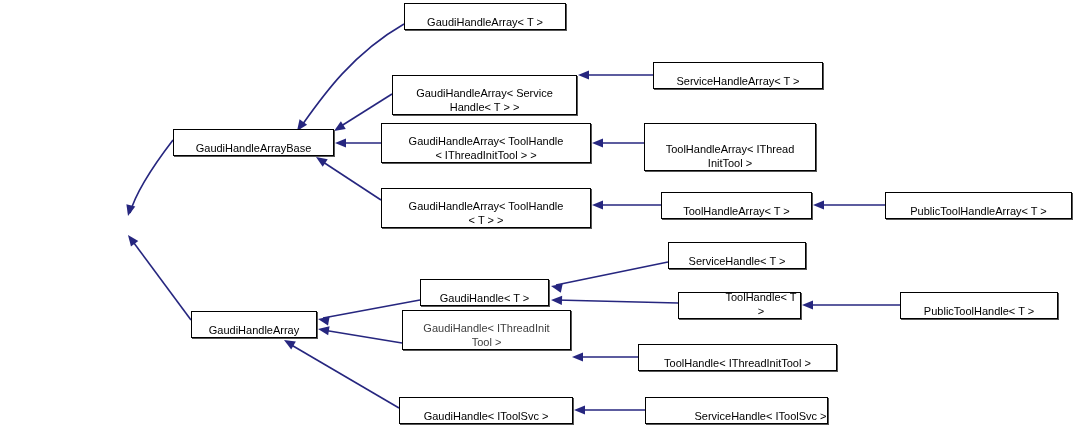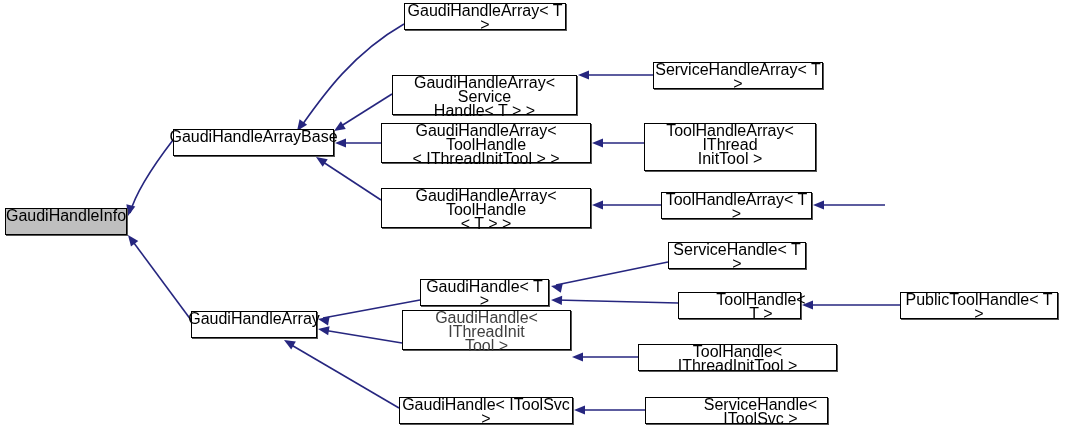--- a/index.html
+++ b/index.html
@@ -22,24 +22,24 @@
     width: 1077px;
     height: 429px;
     pointer-events: none;
   }
   .node {
     position: absolute;
     box-sizing: border-box;
     border: 1px solid #000000;
     background: #ffffff;
     color: #000000;
-    font-size: 16px;
+    font-size: 11px;
     line-height: 14px;
     display: flex;
-    align-items: flex-start;
+    align-items: flex-end;
     justify-content: center;
     text-align: center;
     white-space: pre-line;
     letter-spacing: 0px;
     z-index: 2;
     box-shadow: 1px 1px 0 0 #555555;
   }
   .node.root {
     background: #bfbfbf;
   }
@@ -79,34 +79,34 @@
       <polygon points="551,286 562.7160173858335,283.7875496356198 560.8032298303101,292.78650756237084" fill="#26267f"></polygon>
       <path d="M 678,303 L 556,300" fill="none" stroke="#26267f" stroke-width="1.6"></path>
       <polygon points="551,300 562.1538367820416,295.7866966594397 561.8327614123785,304.98109226801535" fill="#26267f"></polygon>
       <path d="M 900,305 L 807,305" fill="none" stroke="#26267f" stroke-width="1.6"></path>
       <polygon points="802,305 813,300.4 813,309.6" fill="#26267f"></polygon>
       <path d="M 638,357 L 577,357" fill="none" stroke="#26267f" stroke-width="1.6"></path>
       <polygon points="572,357 583,352.4 583,361.6" fill="#26267f"></polygon>
       <path d="M 645,410 L 579,410" fill="none" stroke="#26267f" stroke-width="1.6"></path>
       <polygon points="574,410 585,405.4 585,414.6" fill="#26267f"></polygon>
     </svg>
-<div class="node root" title="GaudiHandleInfo" style="left: 5px; top: 208px; width: 122px; height: 27px; border-color: rgb(0, 0, 0); color: rgb(0, 0, 0); background: rgb(191, 191, 191);"><span>GaudiHandleInfo</span></div>
     <div class="node" title="GaudiHandleArrayBase" style="left: 173px; top: 129px; width: 161px; height: 27px; border-color: rgb(0, 0, 0); color: rgb(0, 0, 0); background: rgb(255, 255, 255);"><span>GaudiHandleArrayBase</span></div>
     <div class="node" title="GaudiHandleBase" style="left: 191px; top: 311px; width: 126px; height: 27px; border-color: rgb(0, 0, 0); color: rgb(0, 0, 0); background: rgb(255, 255, 255);"><span>GaudiHandleArray</span></div>
     <div class="node" title="GaudiHandleArray&lt; T &gt;" style="left: 404px; top: 3px; width: 162px; height: 27px; border-color: rgb(0, 0, 0); color: rgb(0, 0, 0); background: rgb(255, 255, 255);"><span>GaudiHandleArray&lt; T &gt;</span></div>
     <div class="node" title="GaudiHandleArray&lt; Service Handle&lt; T &gt; &gt;" style="left: 392px; top: 55px; width: 185px; height: 40px; border-color: rgb(0, 0, 0); color: rgb(0, 0, 0); background: rgb(255, 255, 255); margin-top: 20px;"><span>GaudiHandleArray&lt; Service
 Handle&lt; T &gt; &gt;</span></div>
     <div class="node" title="GaudiHandleArray&lt; ToolHandle &lt; IThreadInitTool &gt; &gt;" style="left: 381px; top: 123px; width: 210px; height: 40px; border-color: rgb(0, 0, 0); color: rgb(0, 0, 0); background: rgb(255, 255, 255);"><span>GaudiHandleArray&lt; ToolHandle
 &lt; IThreadInitTool &gt; &gt;</span></div>
     <div class="node" title="GaudiHandleArray&lt; ToolHandle &lt; T &gt; &gt;" style="left: 381px; top: 188px; width: 210px; height: 40px; border-color: rgb(0, 0, 0); color: rgb(0, 0, 0); background: rgb(255, 255, 255);"><span>GaudiHandleArray&lt; ToolHandle
 &lt; T &gt; &gt;</span></div>
     <div class="node" title="ServiceHandleArray&lt; T &gt;" style="left: 653px; top: 62px; width: 170px; height: 27px; border-color: rgb(0, 0, 0); color: rgb(0, 0, 0); background: rgb(255, 255, 255);"><span>ServiceHandleArray&lt; T &gt;</span></div>
     <div class="node" title="ToolHandleArray&lt; IThread InitTool &gt;" style="left: 644px; top: 123px; width: 172px; height: 48px; border-color: rgb(0, 0, 0); color: rgb(0, 0, 0); background: rgb(255, 255, 255);"><span>ToolHandleArray&lt; IThread
 InitTool &gt;</span></div>
     <div class="node" title="ToolHandleArray&lt; T &gt;" style="left: 661px; top: 192px; width: 151px; height: 27px; border-color: rgb(0, 0, 0); color: rgb(0, 0, 0); background: rgb(255, 255, 255);"><span>ToolHandleArray&lt; T &gt;</span></div>
+    <div class="node" title="PublicToolHandleArray&lt; T &gt;" style="left: 885px; top: 192px; width: 187px; height: 27px; border-color: rgb(0, 0, 0); color: rgb(0, 0, 0); background: rgb(255, 255, 255);"><span>PublicToolHandleArray&lt; T &gt;</span></div>
     <div class="node" title="GaudiHandle&lt; T &gt;" style="left: 420px; top: 279px; width: 129px; height: 27px; border-color: rgb(0, 0, 0); color: rgb(0, 0, 0); background: rgb(255, 255, 255);"><span>GaudiHandle&lt; T &gt;</span></div>
     <div class="node" title="GaudiHandle&lt; IThreadInit Tool &gt;" style="left: 402px; top: 310px; width: 169px; height: 40px; border-color: rgb(0, 0, 0); color: #404040; background: rgb(255, 255, 255);"><span>GaudiHandle&lt; IThreadInit
 Tool &gt;</span></div>
     <div class="node" title="GaudiHandle&lt; IToolSvc &gt;" style="left: 399px; top: 397px; width: 174px; height: 27px; border-color: rgb(0, 0, 0); color: rgb(0, 0, 0); background: rgb(255, 255, 255);"><span>GaudiHandle&lt; IToolSvc &gt;</span></div>
     <div class="node" title="ServiceHandle&lt; T &gt;" style="left: 668px; top: 242px; width: 138px; height: 27px; border-color: rgb(0, 0, 0); color: rgb(0, 0, 0); background: rgb(255, 255, 255);"><span>ServiceHandle&lt; T &gt;</span></div>
     <div class="node" title="ToolHandle&lt; T &gt;" style="left: 678px; top: 292px; width: 123px; height: 27px; border-color: rgb(0, 0, 0); color: rgb(0, 0, 0); background: rgb(255, 255, 255); padding-left: 43px;"><span>ToolHandle&lt; T &gt;</span></div>
     <div class="node" title="PublicToolHandle&lt; T &gt;" style="left: 900px; top: 292px; width: 158px; height: 27px; border-color: rgb(0, 0, 0); color: rgb(0, 0, 0); background: rgb(255, 255, 255);"><span>PublicToolHandle&lt; T &gt;</span></div>
     <div class="node" title="ToolHandle&lt; IThreadInitTool &gt;" style="left: 638px; top: 344px; width: 199px; height: 27px; border-color: rgb(0, 0, 0); color: rgb(0, 0, 0); background: rgb(255, 255, 255);"><span>ToolHandle&lt; IThreadInitTool &gt;</span></div>
     <div class="node" title="ServiceHandle&lt; IToolSvc &gt;" style="left: 645px; top: 397px; width: 183px; height: 27px; border-color: rgb(0, 0, 0); color: rgb(0, 0, 0); background: rgb(255, 255, 255); padding-left: 48px;"><span>ServiceHandle&lt; IToolSvc &gt;</span></div>
   </div>

